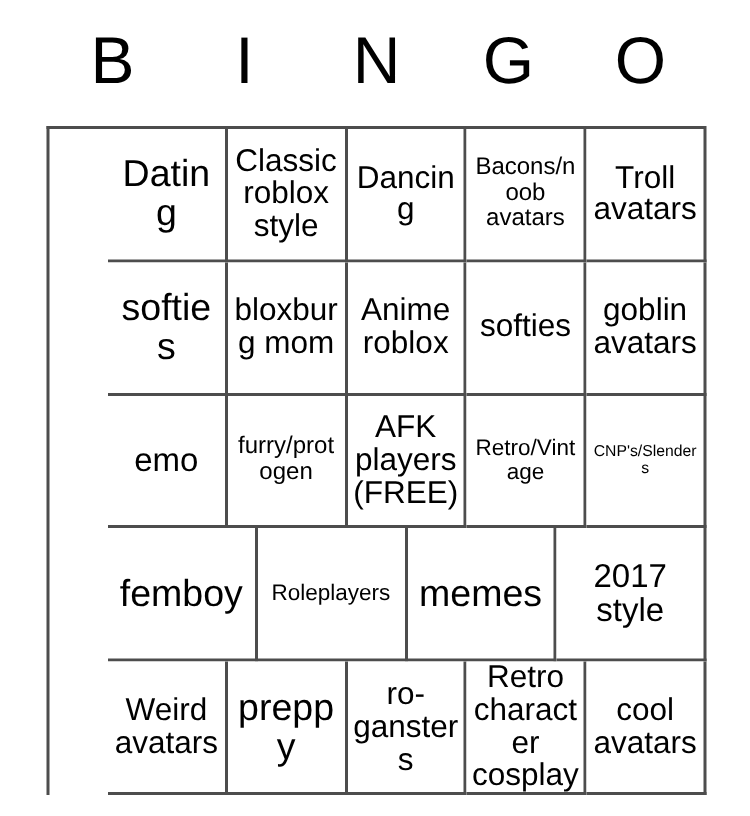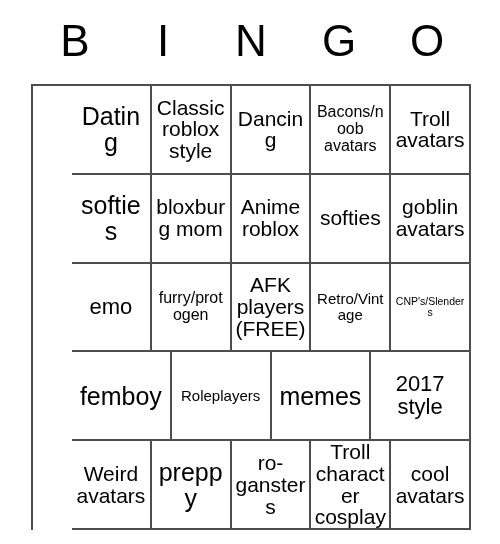--- a/index.html
+++ b/index.html
@@ -184,21 +184,21 @@
       <div class="bingo-cell">
           <span class="cell-text fs-md">Weird avatars</span>
         </div>
       <div class="bingo-cell">
           <span class="cell-text fs-lg">preppy</span>
         </div>
       <div class="bingo-cell">
           <span class="cell-text fs-md">ro-gansters</span>
         </div>
       <div class="bingo-cell">
-          <span class="cell-text fs-md">Troll character cosplay</span>
+          <span class="cell-text fs-md">Retro character cosplay</span>
         </div>
       <div class="bingo-cell">
           <span class="cell-text fs-md">cool avatars</span>
         </div>
     </div>
 
   </div>
 </div>
 
 </body></html>

